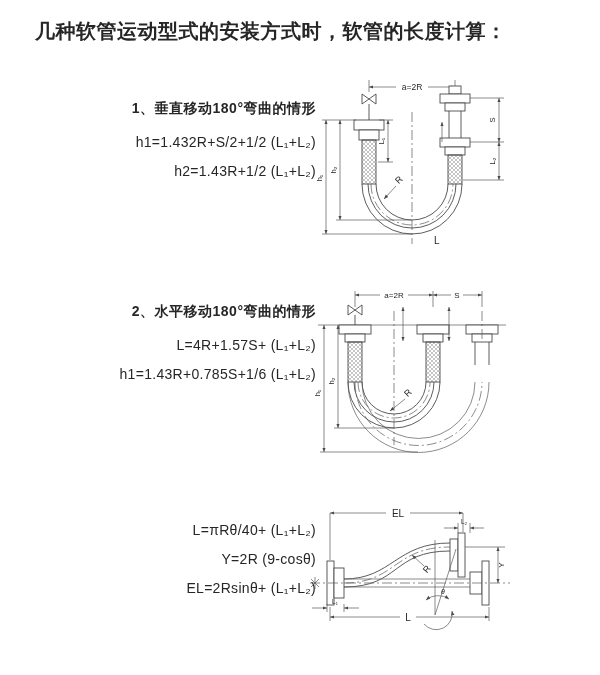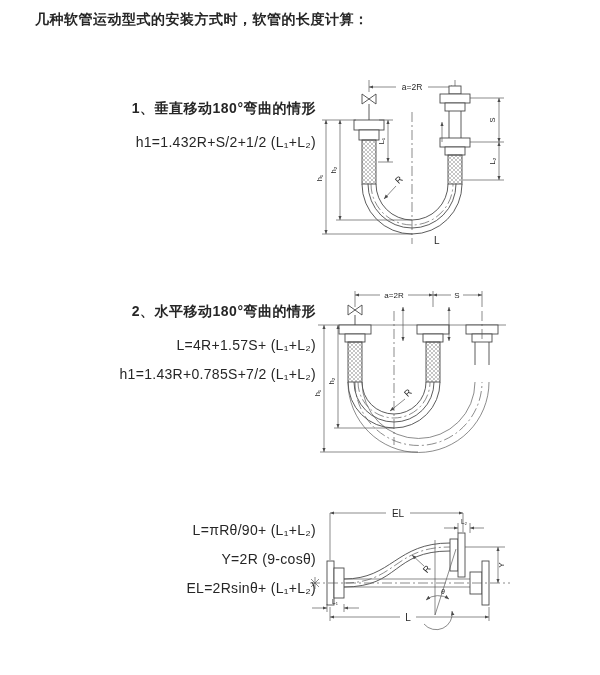--- a/index.html
+++ b/index.html
@@ -1,21 +1,21 @@
 <!DOCTYPE html>
 <html><head>
 <meta charset="utf-8">
 <style>
   html,body{margin:0;padding:0;background:#fff;}
   .page{
     position:relative;width:600px;height:675px;background:#ffffff;overflow:hidden;
     font-family:"Liberation Sans",sans-serif;color:#262626;
   }
   .doc-title{
-    position:absolute;left:35px;top:11px;font-size:14px;font-weight:700;letter-spacing:.5px;
+    position:absolute;left:35px;top:18px;font-size:20px;font-weight:700;letter-spacing:.5px;
   }
   .sec{position:absolute;left:46px;width:270px;text-align:right;}
   .sec-heading{font-size:14px;font-weight:700;letter-spacing:.5px;margin:0 0 10px 0;}
   .formula{font-size:14px;padding-left:22px;line-height:29px;letter-spacing:.3px;white-space:nowrap;}
   #sec1{top:100px;}
   #sec2{top:303px;}
   #sec3{top:516px;}
   .diagram{position:absolute;}
   #d1{left:312px;top:72px;}
   #d2{left:310px;top:283px;}
@@ -31,30 +31,31 @@
 </head>
 <body>
 
 <div class="page">
 
   <div class="doc-title">几种软管运动型式的安装方式时，软管的长度计算：</div>
 
   <section class="sec" id="sec1">
     <div class="sec-heading">1、垂直移动180°弯曲的情形</div>
     <div class="formula">h1=1.432R+S/2+1/2 (L₁+L₂)</div>
+    <div class="formula">h2=1.43R+1/2 (L₁+L₂)</div>
   </section>
 
   <section class="sec" id="sec2">
     <div class="sec-heading">2、水平移动180°弯曲的情形</div>
     <div class="formula">L=4R+1.57S+ (L₁+L₂)</div>
-    <div class="formula">h1=1.43R+0.785S+7/2 (L₁+L₂)</div>
+    <div class="formula">h1=1.43R+0.785S+1/6 (L₁+L₂)</div>
   </section>
 
   <section class="sec" id="sec3">
-    <div class="formula">L=πRθ/90+ (L₁+L₂)</div>
+    <div class="formula">L=πRθ/40+ (L₁+L₂)</div>
     <div class="formula">Y=2R (9-cosθ)</div>
     <div class="formula">EL=2Rsinθ+ (L₁+L₂)</div>
   </section>
 
   <div class="diagram" id="d1">
     <svg width="285" height="185" viewBox="0 0 285 185">
       <defs>
         <marker id="a1" viewBox="0 0 10 10" refX="9" refY="5" markerWidth="7" markerHeight="7" orient="auto-start-reverse">
           <path d="M0,1.5 L9,5 L0,8.5 Z" fill="#4a4a4a"></path>
         </marker>

